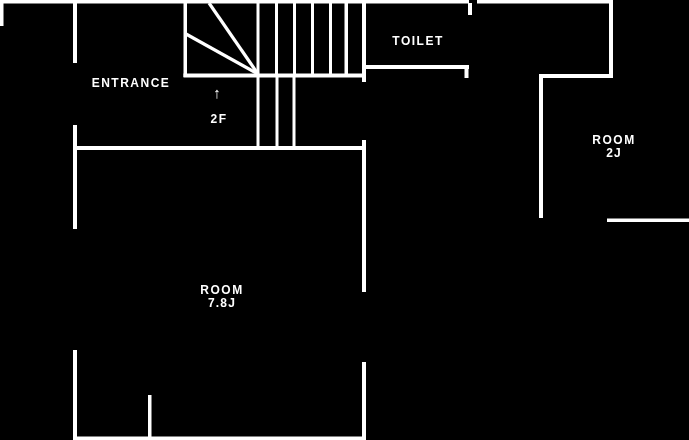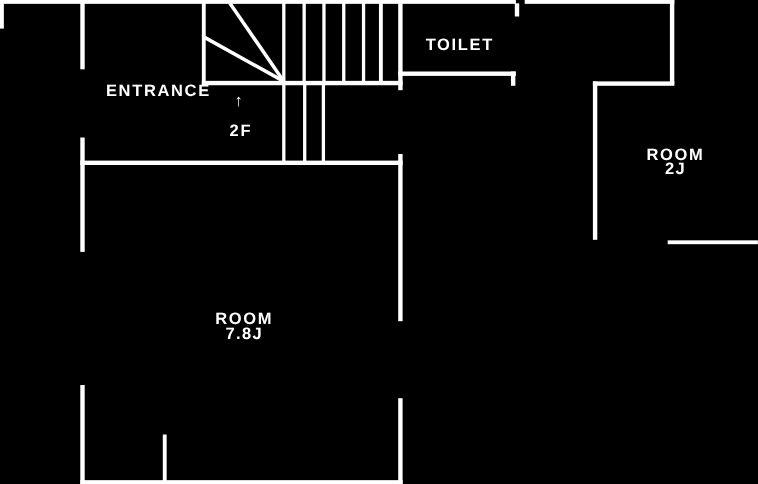--- a/index.html
+++ b/index.html
@@ -18,21 +18,21 @@
   #plan svg {
     position: absolute;
     left: 0;
     top: 0;
   }
   .label {
     position: absolute;
     transform: translate(-50%, -50%);
     color: #ffffff;
     font-weight: 700;
-    font-size: 15px;
+    font-size: 12px;
     letter-spacing: 1.5px;
     line-height: 13px;
     text-align: center;
     white-space: nowrap;
   }
   .label .sub {
     letter-spacing: 1.2px;
   }
   .arrow-glyph {
     position: absolute;
@@ -75,21 +75,21 @@
       <rect x="73" y="146" width="293" height="4" fill="#ffffff"></rect>
       <rect x="539" y="74" width="4" height="144" fill="#ffffff"></rect>
       <rect x="539" y="74" width="74" height="4" fill="#ffffff"></rect>
       <rect x="609" y="0" width="4" height="77" fill="#ffffff"></rect>
       <rect x="607" y="218.5" width="82" height="3.5" fill="#ffffff"></rect>
       <rect x="148" y="395" width="3.5" height="45" fill="#ffffff"></rect>
       <line x1="209" y1="3" x2="258" y2="74" stroke="#ffffff" stroke-width="3.2"></line>
       <line x1="186" y1="34" x2="258" y2="74" stroke="#ffffff" stroke-width="3.2"></line>
     </svg>
 
-  <div class="label" style="left: 131px; top: 83px; margin-left: 13px;">ENTRANCE</div>
+  <div class="label" style="left: 131px; top: 83px;">ENTRANCE</div>
   <div class="label" style="left: 418px; top: 41px;">TOILET</div>
 
   <div class="arrow-glyph" style="left: 217px; top: 92px;">↑</div>
   <div class="label" style="left: 219px; top: 119px;">2F</div>
 
   <div class="label" style="left: 614px; top: 147px;">
     <div>ROOM</div>
     <div class="sub">2J</div>
   </div>
 

